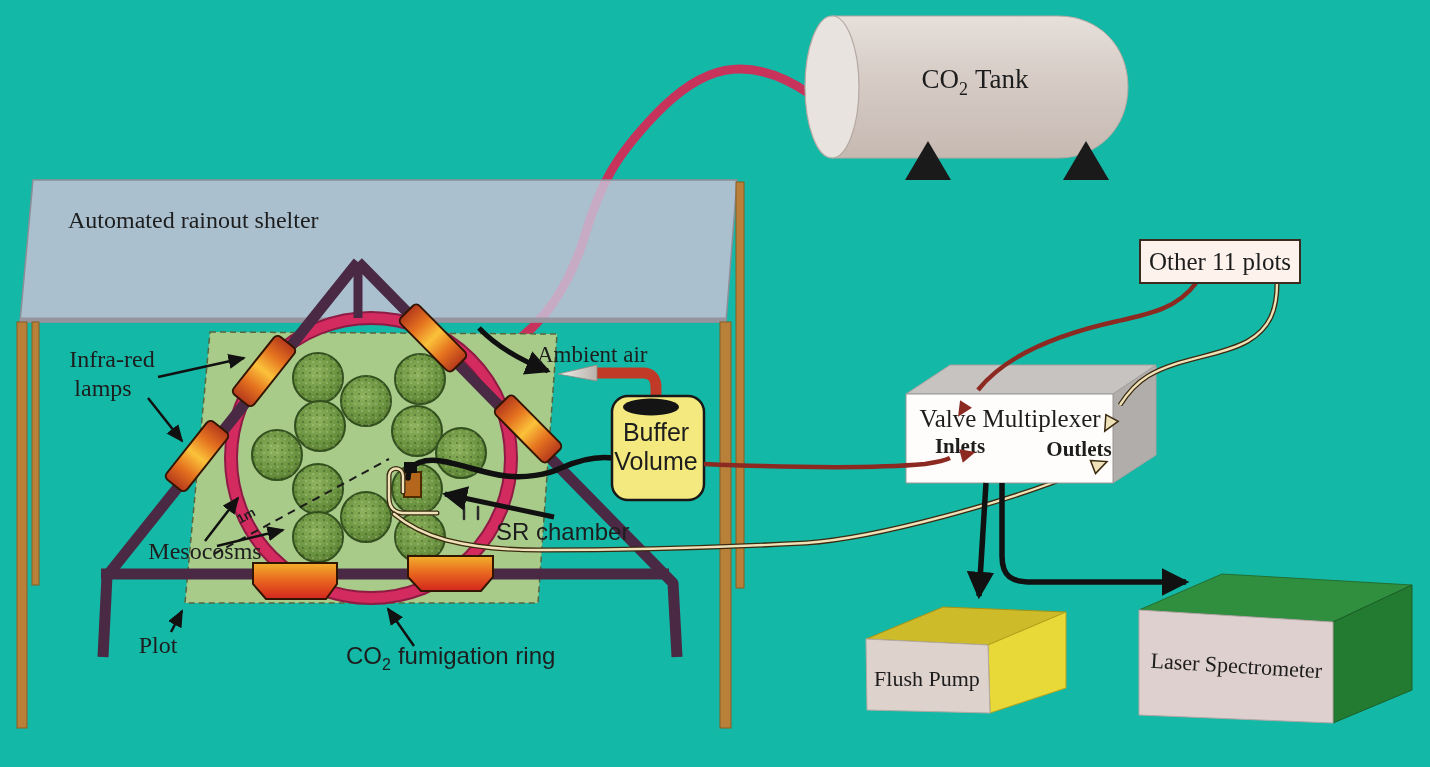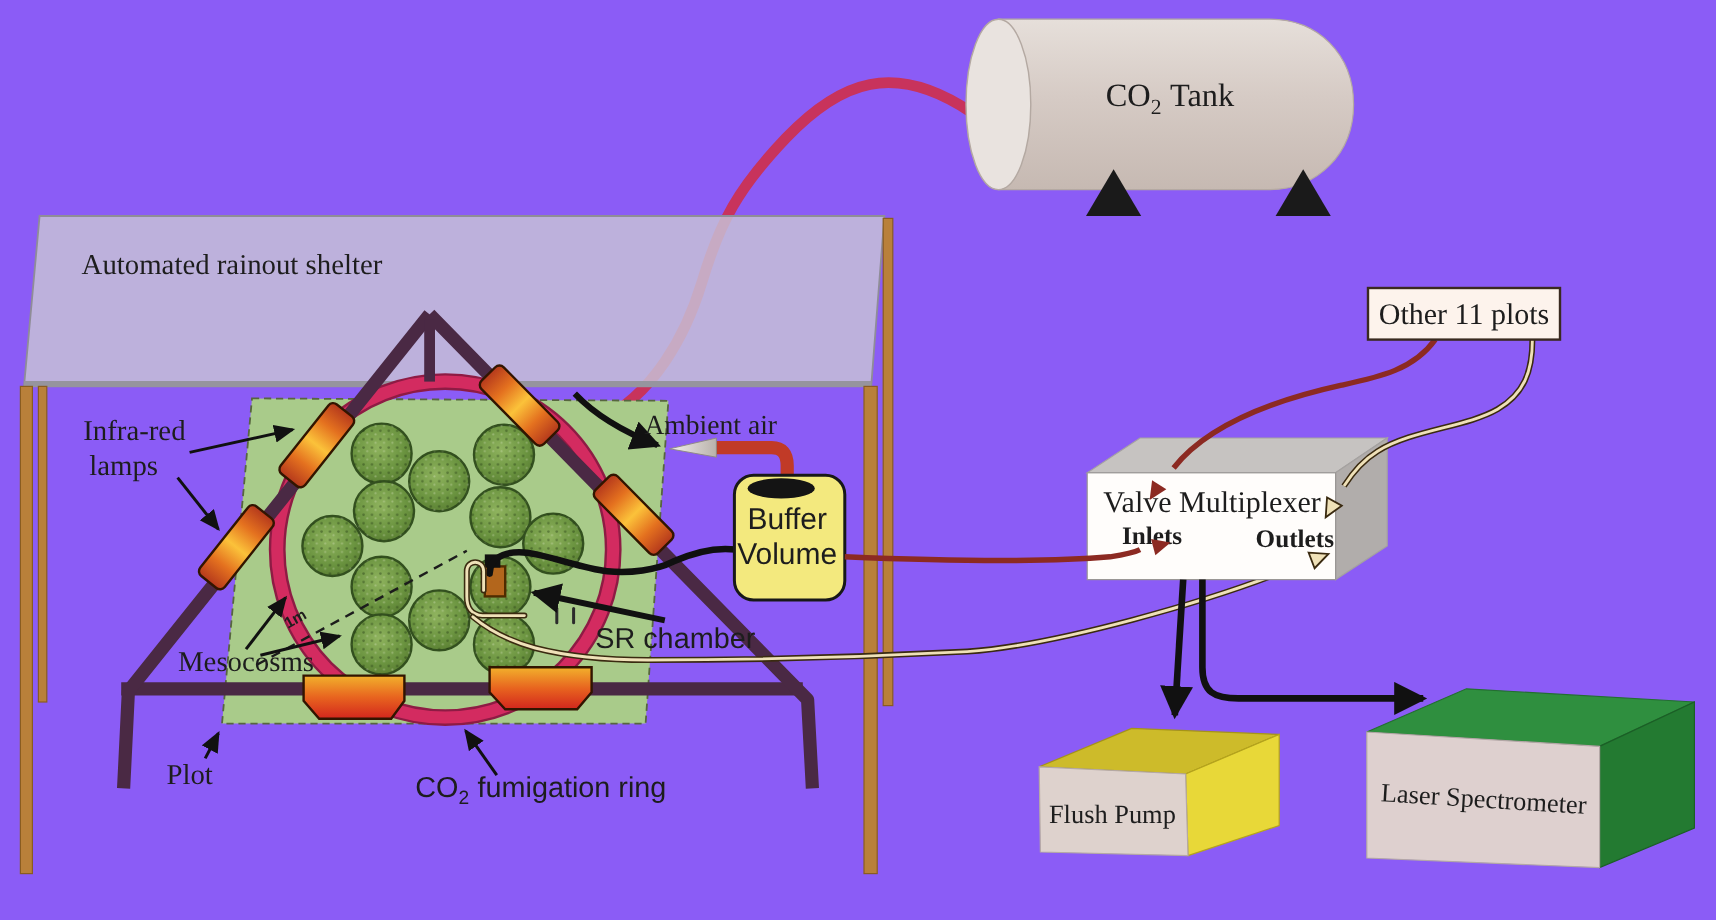--- a/index.html
+++ b/index.html
@@ -1,16 +1,16 @@
 <!DOCTYPE html>
 <html><head>
 <meta charset="utf-8">
 <style>
   html,body{margin:0;padding:0;background:#fcf8ee;}
-  #stage{position:relative;width:1430px;height:767px;background:#8b5cf6;overflow:hidden;}
+  #stage{position:relative;width:1430px;height:767px;background:#14b8a6;overflow:hidden;}
   svg{display:block;}
   text{user-select:none;}
   .serif{font-family:"Liberation Serif","DejaVu Serif",serif;fill:#1d1d1d;}
   .sans{font-family:"Liberation Sans","DejaVu Sans",sans-serif;fill:#1d1d1d;}
 </style>
 </head>
 <body>
 
 <div id="stage">
 <svg viewBox="0 0 1430 767" width="1430" height="767">

